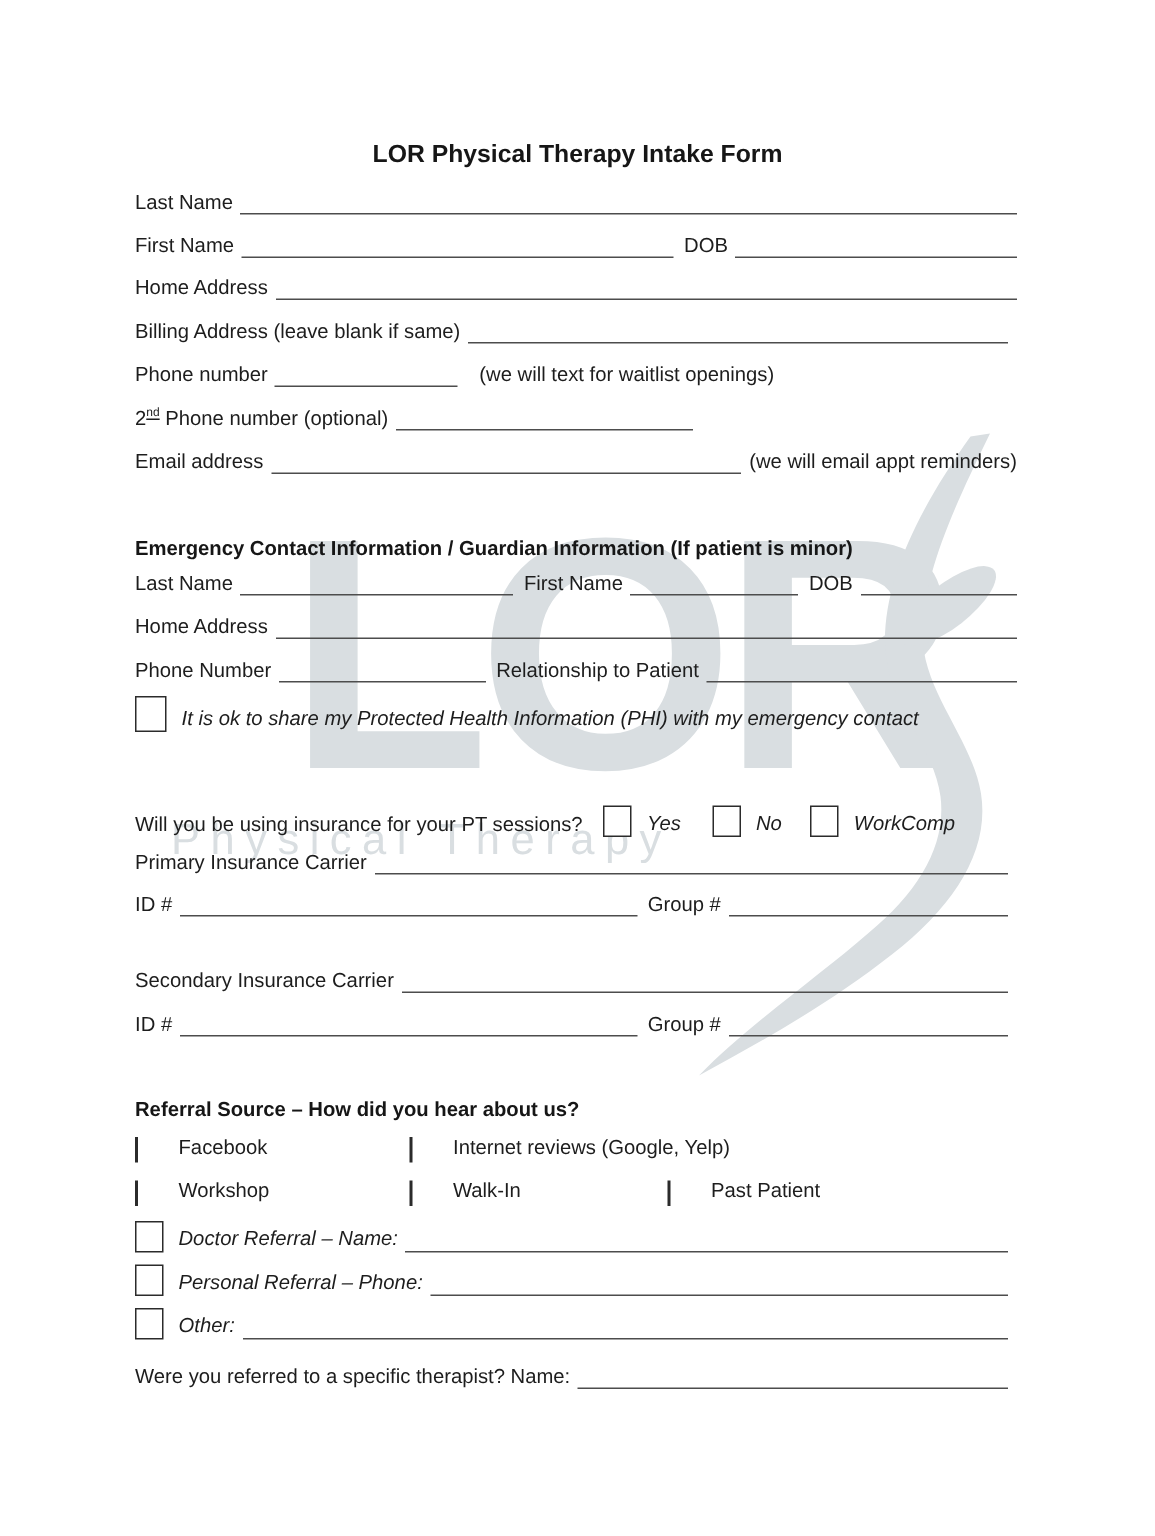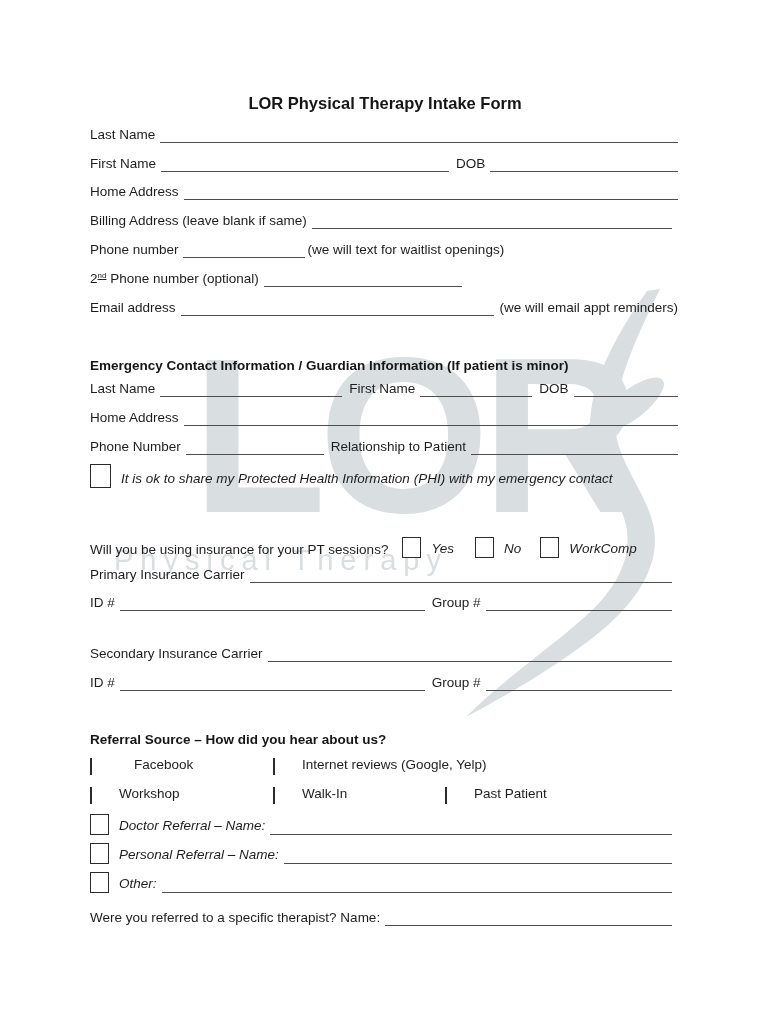--- a/index.html
+++ b/index.html
@@ -27,21 +27,21 @@
   .row{
     position:absolute;left:90px;right:92px;height:20px;
     display:flex;align-items:flex-end;white-space:nowrap;
   }
   .row.r98{right:98px;}
   .row.h22{height:22px;}
   .row.h26{height:26px;}
   .heading{font-weight:bold;color:#161616;text-align:right;}
   .lbl{flex:0 0 auto;padding-bottom:1px;}
   .lbl2{flex:0 0 auto;margin-left:7px;padding-bottom:1px;}
-  .note{flex:0 0 auto;margin-left:3px;padding-bottom:1px;}
+  .note{flex:0 0 auto;margin-left:15px;padding-bottom:1px;}
   .fl{border-bottom:1.5px solid #4d4d4d;height:14px;margin-left:5px;flex:1 1 auto;}
   .flw{flex:0 0 auto;}
   .cb{
     box-sizing:border-box;flex:0 0 auto;width:19px;height:21px;
     border:1.6px solid #2b2b2b;background:#fff;
   }
   .cb.big{width:21px;height:24px;}
   .cbl{margin-left:10px;padding-bottom:2px;font-style:italic;}
   .abs{position:absolute;bottom:0;}
   .abs .cb{position:relative;}
@@ -169,21 +169,21 @@
       <span class="lbl2">Group #</span>
       <span class="fl"></span>
     </div>
 
     <div class="row" style="top:727px">
       <span class="heading">Referral Source – How did you hear about us?</span>
     </div>
 
     <div class="row h22" style="top:752px">
       <span class="abs" style="left:0"><span class="cb"></span></span>
-      <span class="abslbl" style="left:44px">Facebook</span>
+      <span class="abslbl" style="left:29px">Facebook</span>
       <span class="abs" style="left:183px"><span class="cb"></span></span>
       <span class="abslbl" style="left:212px">Internet reviews (Google, Yelp)</span>
     </div>
 
     <div class="row h22" style="top:781px">
       <span class="abs" style="left:0"><span class="cb"></span></span>
       <span class="abslbl" style="left:29px">Workshop</span>
       <span class="abs" style="left:183px"><span class="cb"></span></span>
       <span class="abslbl" style="left:212px">Walk-In</span>
       <span class="abs" style="left:355px"><span class="cb"></span></span>
@@ -191,21 +191,21 @@
     </div>
 
     <div class="row h22 r98" style="top:813px">
       <span class="cb"></span>
       <span class="cbl">Doctor Referral – Name:</span>
       <span class="fl"></span>
     </div>
 
     <div class="row h22 r98" style="top:842px">
       <span class="cb"></span>
-      <span class="cbl">Personal Referral – Name:</span>
+      <span class="cbl">Personal Referral – Phone:</span>
       <span class="fl"></span>
     </div>
 
     <div class="row h22 r98" style="top:871px">
       <span class="cb"></span>
       <span class="cbl">Other:</span>
       <span class="fl"></span>
     </div>
 
     <div class="row r98" style="top:906px">

